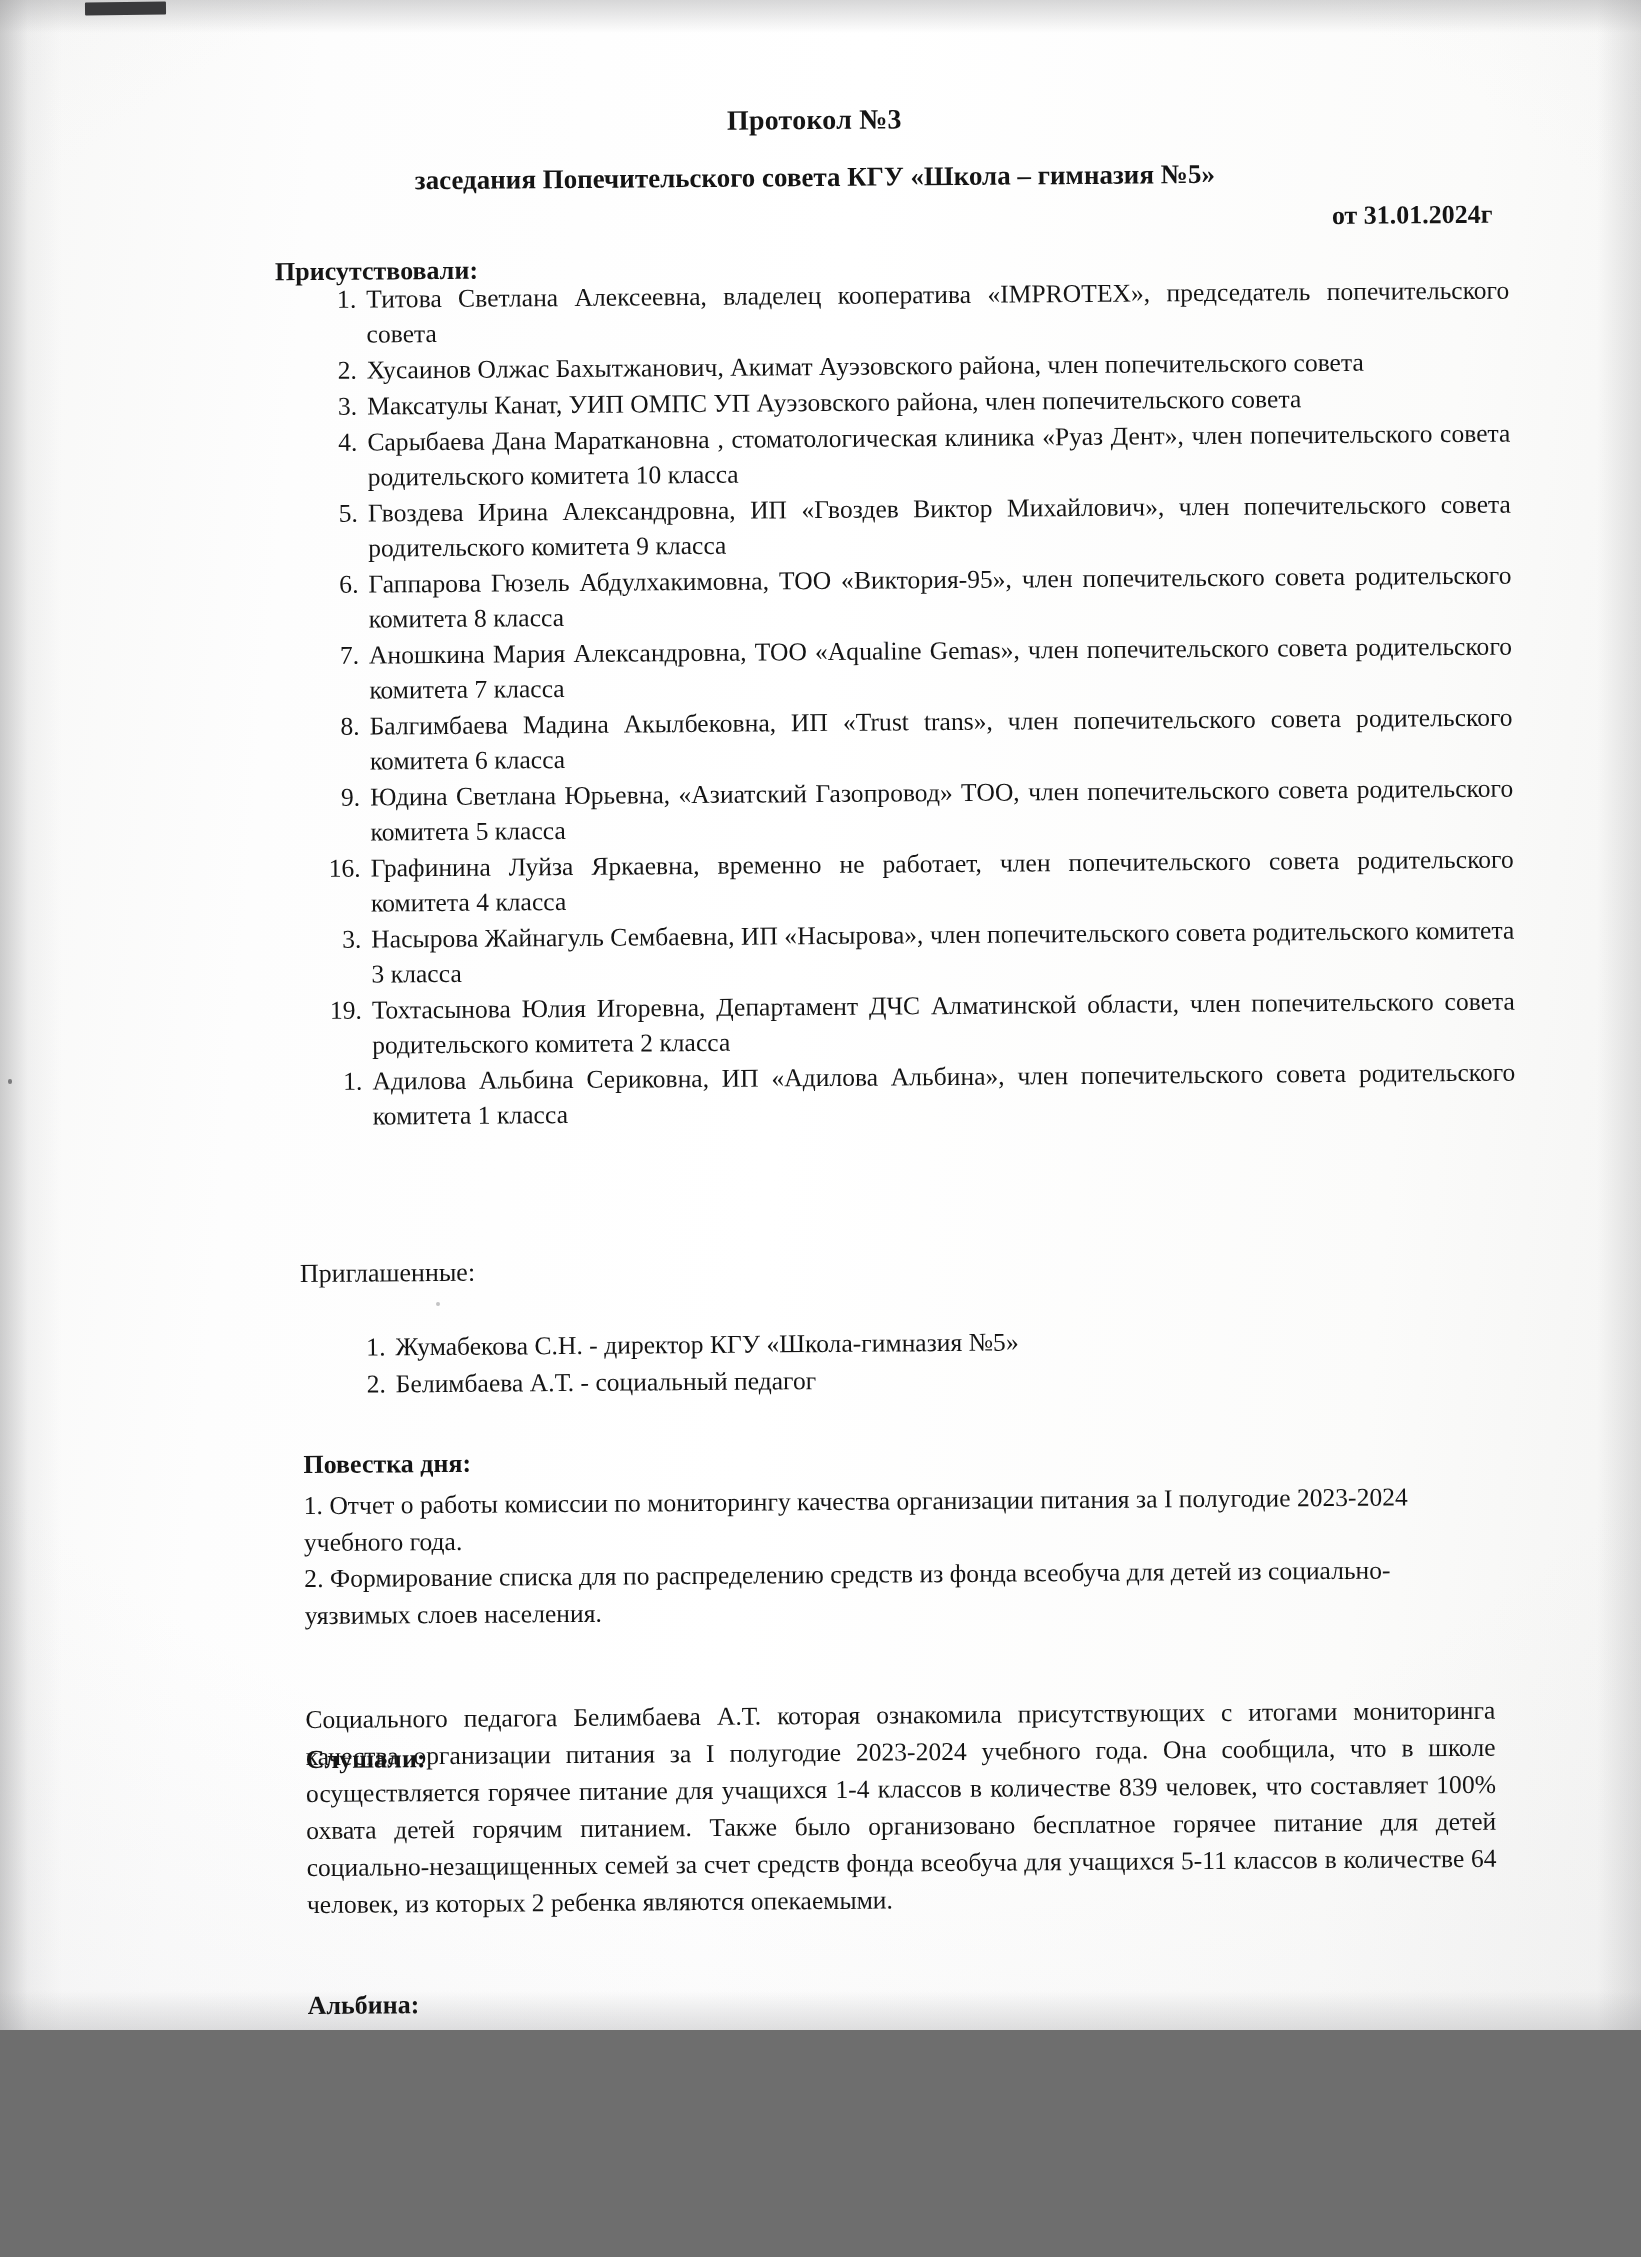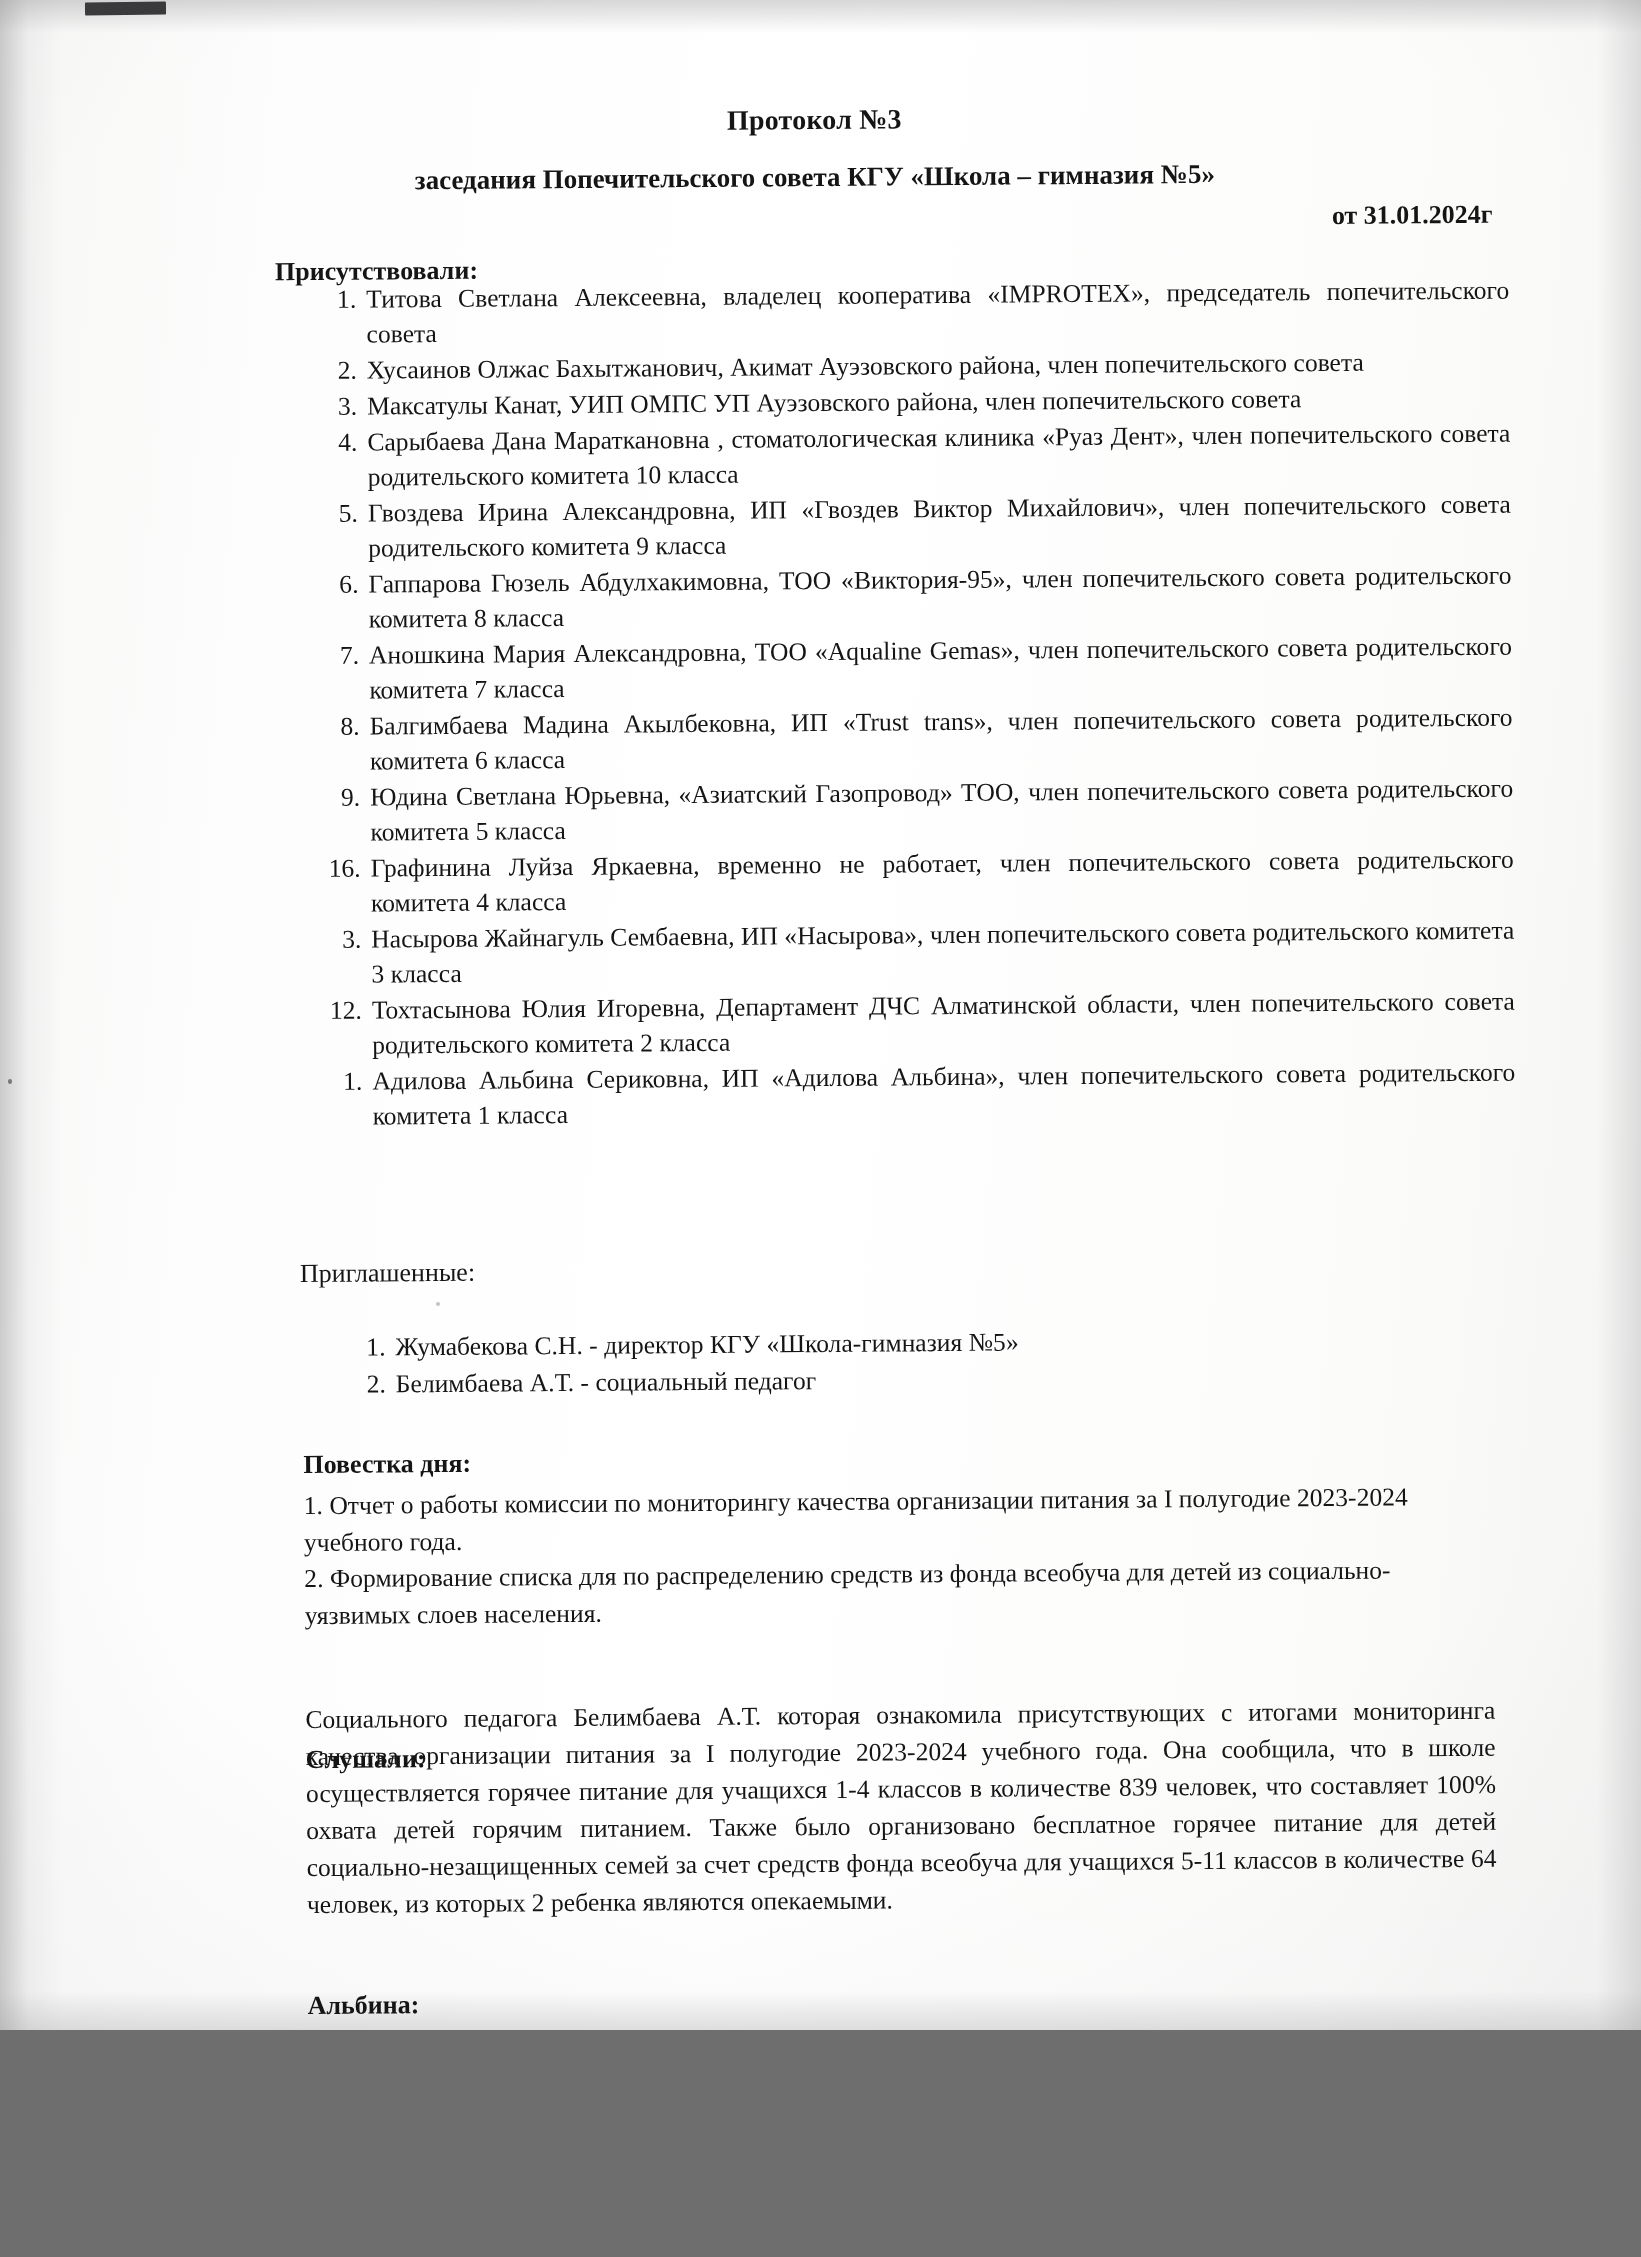--- a/index.html
+++ b/index.html
@@ -253,21 +253,21 @@
       </li>
       <li>
         <span class="num">16.</span>
         <span class="txt">Графинина Луйза Яркаевна, временно не работает, член попечительского совета родительского комитета  4 класса</span>
       </li>
       <li>
         <span class="num">3.</span>
         <span class="txt">Насырова Жайнагуль Сембаевна, ИП «Насырова», член попечительского совета родительского комитета 3 класса</span>
       </li>
       <li>
-        <span class="num">12.</span>
+        <span class="num">19.</span>
         <span class="txt">Тохтасынова Юлия Игоревна,  Департамент ДЧС Алматинской области, член попечительского совета  родительского комитета  2 класса</span>
       </li>
       <li>
         <span class="num">1.</span>
         <span class="txt">Адилова Альбина Сериковна, ИП «Адилова Альбина», член попечительского совета  родительского комитета  1 класса</span>
       </li>
     </ol>
 
     <div class="section-label" style="left:297px; top:1255px;">Приглашенные:</div>
 

